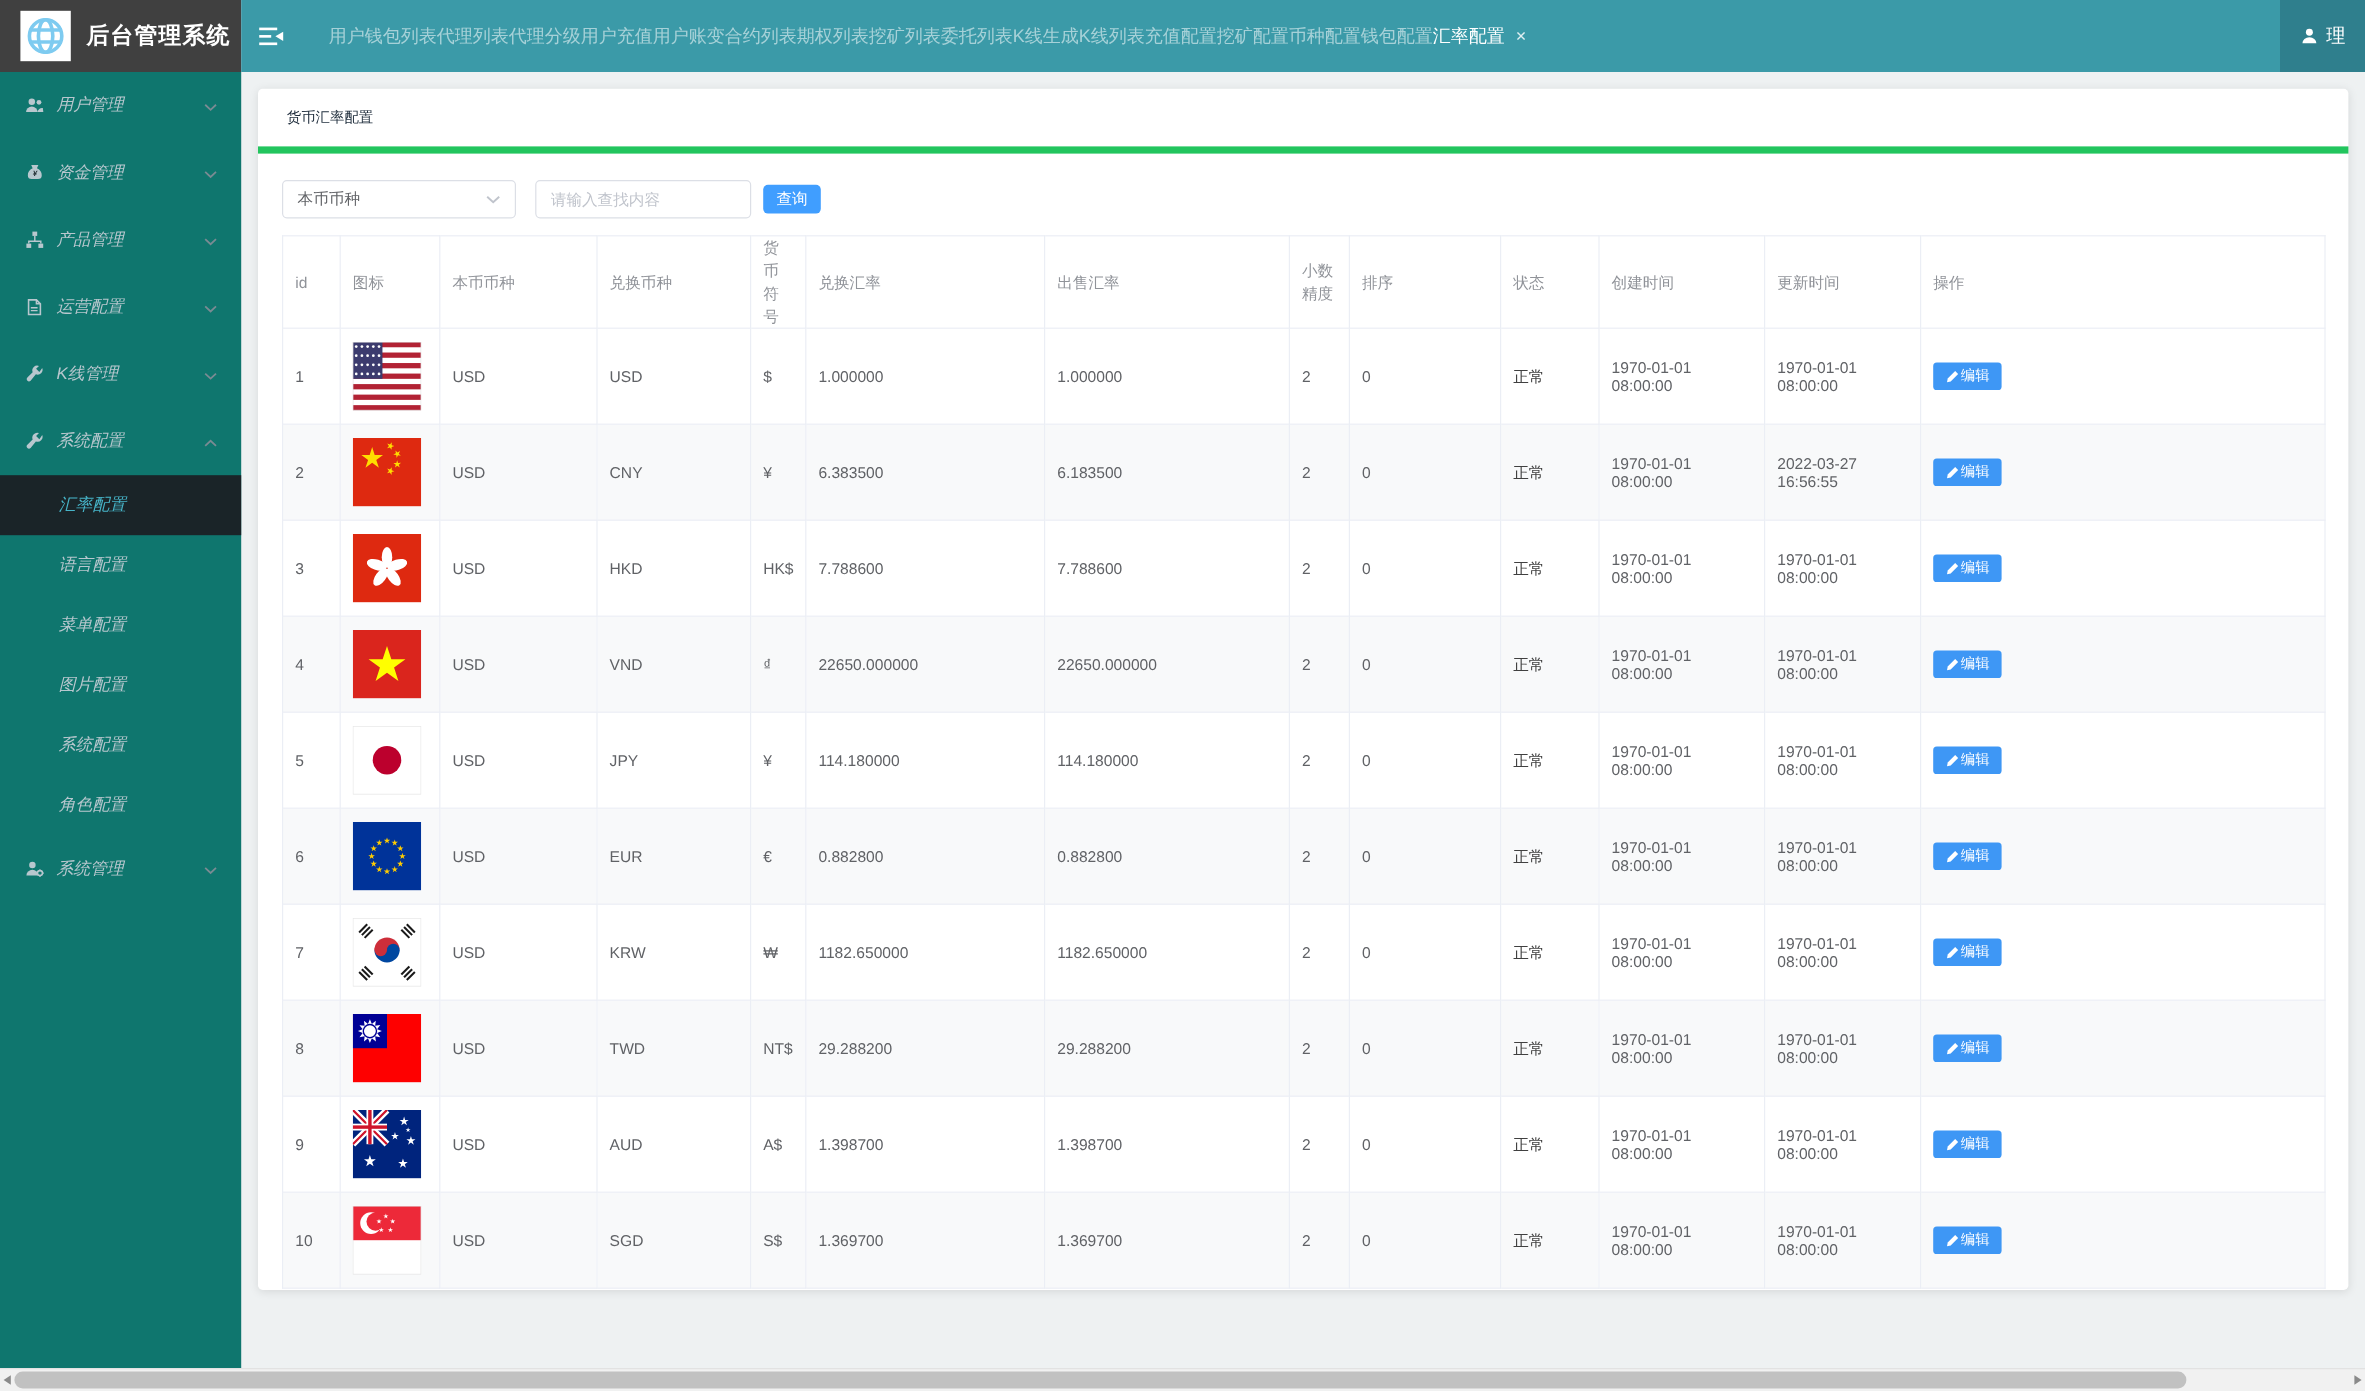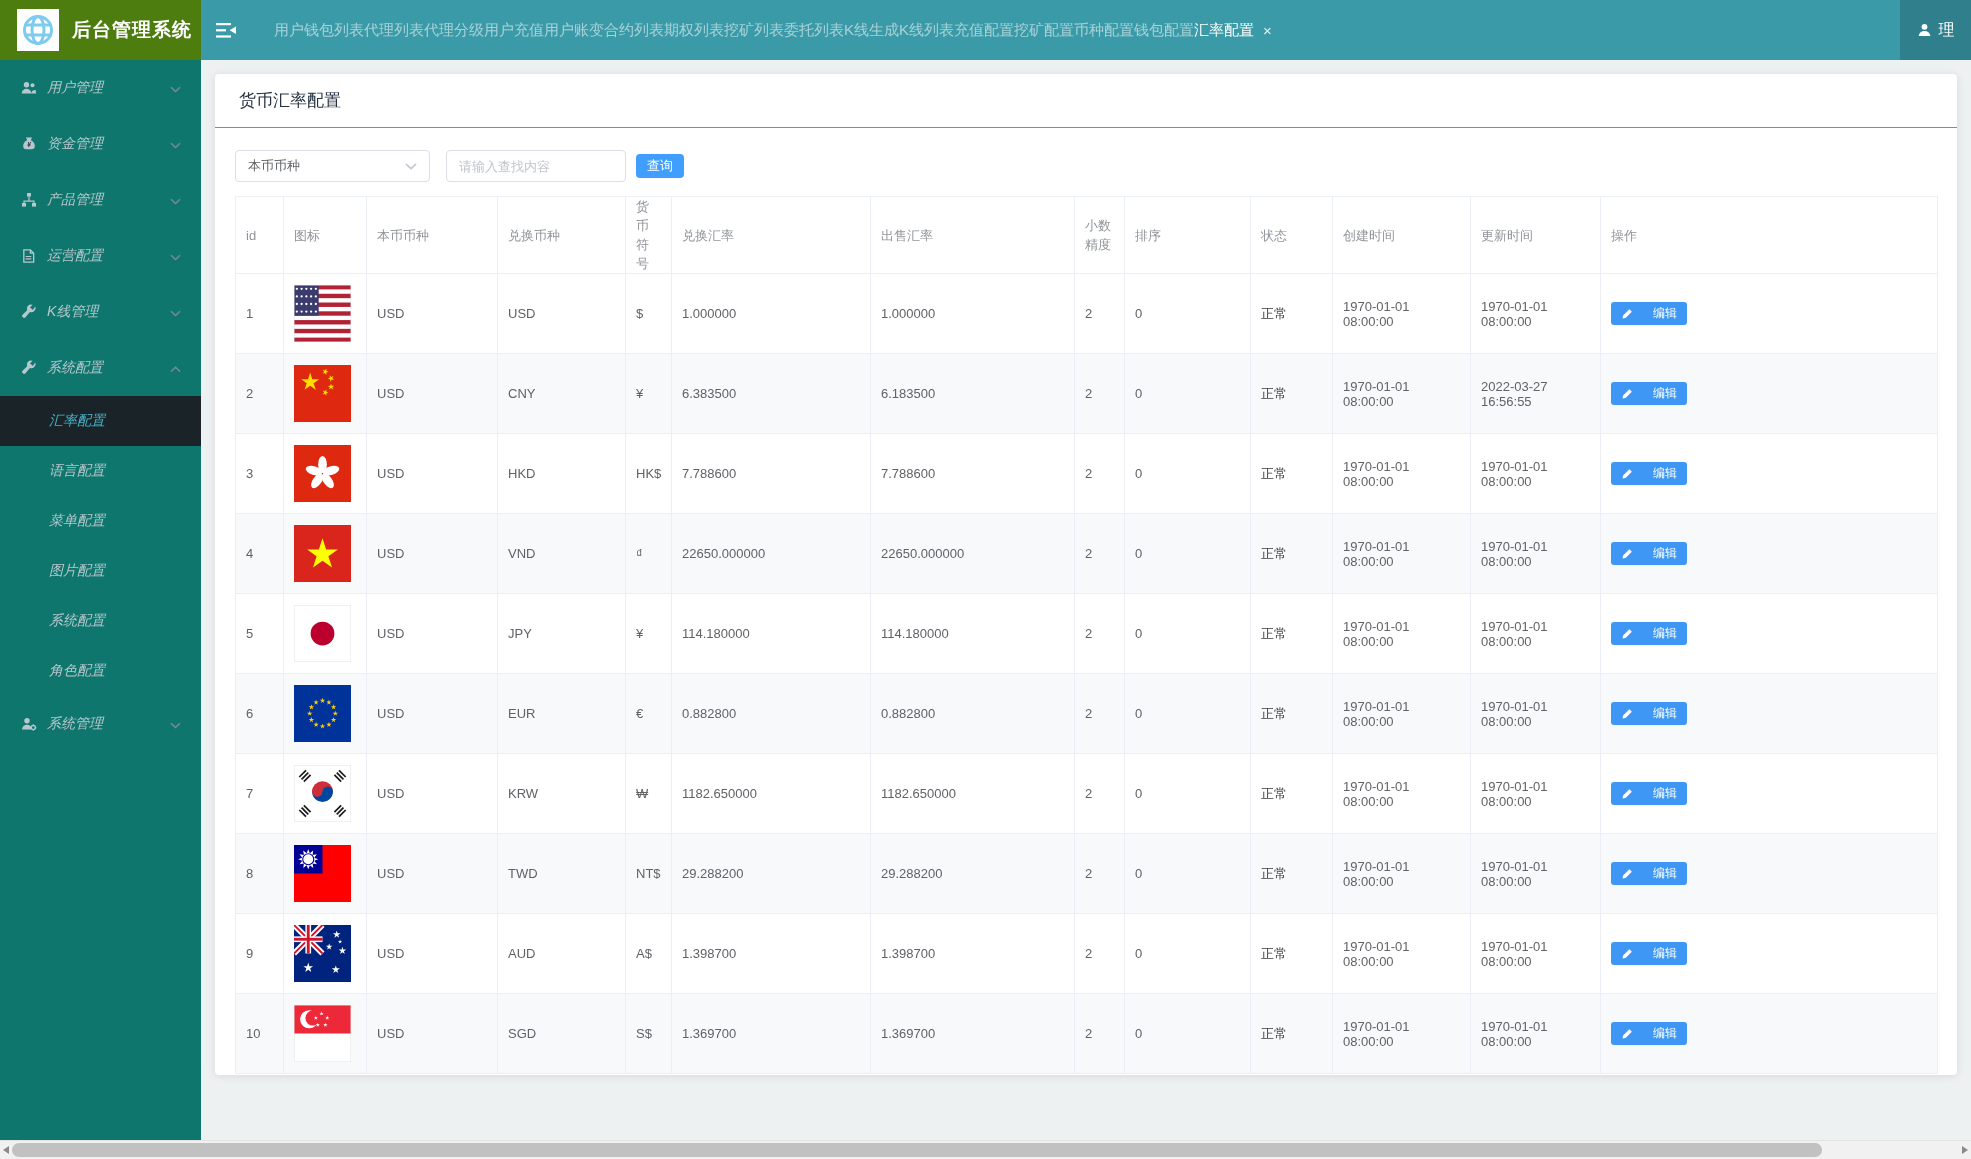--- a/index.html
+++ b/index.html
@@ -1,21 +1,21 @@
 <!DOCTYPE html>
 <html><head>
 <meta charset="utf-8">
 <style>
   * { margin:0; padding:0; box-sizing:border-box; }
   html,body { width:1971px; height:1159px; overflow:hidden;
     font-family:"Liberation Sans","DejaVu Sans",sans-serif; background:#eef1f2; }
 
   
   .topbar { position:absolute; top:0; left:0; width:1971px; height:60px; display:flex; z-index:10; }
-  .logo-area { width:201px; height:60px; background:#4d7c0f; display:flex; align-items:center; flex-shrink:0; }
+  .logo-area { width:201px; height:60px; background:#404040; display:flex; align-items:center; flex-shrink:0; }
   .logo-box { width:42px; height:42px; background:#fff; margin-left:17px; display:flex; align-items:center; justify-content:center; }
   .logo-text { color:#fff; font-size:19px; font-weight:bold; margin-left:13px; letter-spacing:1px; }
   .nav-area { flex:1; background:#3b9aa8; display:flex; align-items:center; overflow:hidden; }
   .hamburger { margin-left:14px; width:22px; height:18px; display:flex; align-items:center; justify-content:center; cursor:pointer; flex-shrink:0; }
   .nav-tabs { display:flex; align-items:center; margin-left:37px; white-space:nowrap; }
   .nav-tab { font-size:15px; color:rgba(255,255,255,.55); cursor:pointer; display:flex; align-items:center; gap:9px; }
   .nav-tab.active { color:#fff; }
   .tab-close { font-size:15px; color:rgba(255,255,255,.85); line-height:1; cursor:pointer; }
   .user-area { width:71px; height:60px; background:#2f7f8d; display:flex; align-items:center; justify-content:center; gap:7px; color:#fff; font-size:16px; flex-shrink:0; cursor:pointer; }
 
@@ -23,36 +23,36 @@
   .sidebar { position:absolute; top:60px; left:0; width:201px; bottom:19px; background:#0f766e; z-index:9;font-style:italic; }
   .side-item { height:56px; display:flex; align-items:center; padding-left:20px; color:#b8c7ce; font-size:14px; position:relative; cursor:pointer; }
   .side-item .s-icon { width:17px; height:17px; margin-right:10px; display:flex; align-items:center; justify-content:center; }
   .side-item .chev { position:absolute; right:20px; top:50%; transform:translateY(-50%); }
   .side-item.sub { height:50px; padding-left:49px; }
   .side-item.sub.active { background:#1a2428; color:#47b5c9; }
 
   
   .content { position:absolute; left:201px; top:60px; right:0; bottom:19px; background:#eef1f2; }
   .card { margin:14px; width:1742px; height:1001px; background:#fff; border-radius:4px; box-shadow:0 1px 8px rgba(0,0,0,.10); }
-  .card-header { height:54px; display:flex; align-items:center; padding-left:24px; border-bottom:1px solid #22c55e; font-size:17px; color:#22303f; }
+  .card-header { height:54px; display:flex; align-items:center; padding-left:24px; border-bottom:6px solid #22c55e; font-size:12px; color:#22303f; }
   .filter-row { display:flex; align-items:center; padding:22px 20px 0 20px; }
   .select-box { width:195px; height:32px; border:1px solid #dcdfe6; border-radius:4px; display:flex; align-items:center; justify-content:space-between; padding:0 12px; font-size:13px; color:#606266; cursor:pointer; background:#fff; margin-right:16px; }
   .search-input { width:180px; height:32px; border:1px solid #dcdfe6; border-radius:4px; padding:0 12px; font-size:13px; color:#606266; margin-right:10px; outline:none; font-family:inherit; }
   .search-input::placeholder { color:#c0c4cc; }
   .btn-query { width:48px; height:24px; background:#409eff; border:none; border-radius:4px; color:#fff; font-size:13px; cursor:pointer; font-family:inherit; }
 
   .table-wrap { padding:14px 20px 0 20px; }
   table { border-collapse:collapse; table-layout:fixed; width:1702px; }
   th,td { border:1px solid #ebeef5; padding:0 10px; text-align:left; overflow:hidden; }
   thead th { height:63px; font-size:13px; font-weight:normal; color:#909399; line-height:19px; vertical-align:middle; }
   tbody td { height:80px; font-size:13px; color:#606266; vertical-align:middle; }
   tbody tr:nth-child(even) { background:#f8f9fa; }
   .flag { width:57px; height:57px; display:block; }
   .status-ok { color:#404040; }
-  .btn-edit { display:inline-flex; align-items:center; gap:20px; background:#3e97f5; color:#fff; border:none; border-radius:3px; font-size:12px; padding:4px 10px; height:23px; cursor:pointer; font-family:inherit; }
+  .btn-edit { display:inline-flex; align-items:center; gap:1px; background:#3e97f5; color:#fff; border:none; border-radius:3px; font-size:12px; padding:4px 10px; height:23px; cursor:pointer; font-family:inherit; }
 
   
   .hscroll { position:absolute; left:0; right:0; bottom:0; height:19px; background:#f1f1f1; border-top:1px solid #e2e2e2; z-index:11; }
   .hscroll .thumb { position:absolute; left:12px; top:2px; width:1810px; height:14px; background:#c1c1c1; border-radius:7px; cursor:pointer; }
   .hs-arrow { position:absolute; top:5px; width:0; height:0; border-top:4.5px solid transparent; border-bottom:4.5px solid transparent; }
   .hs-arrow.left { left:3px; border-right:6px solid #8a8a8a; }
   .hs-arrow.right { right:3px; border-left:6px solid #8a8a8a; }
 </style>
 </head>
 <body>

